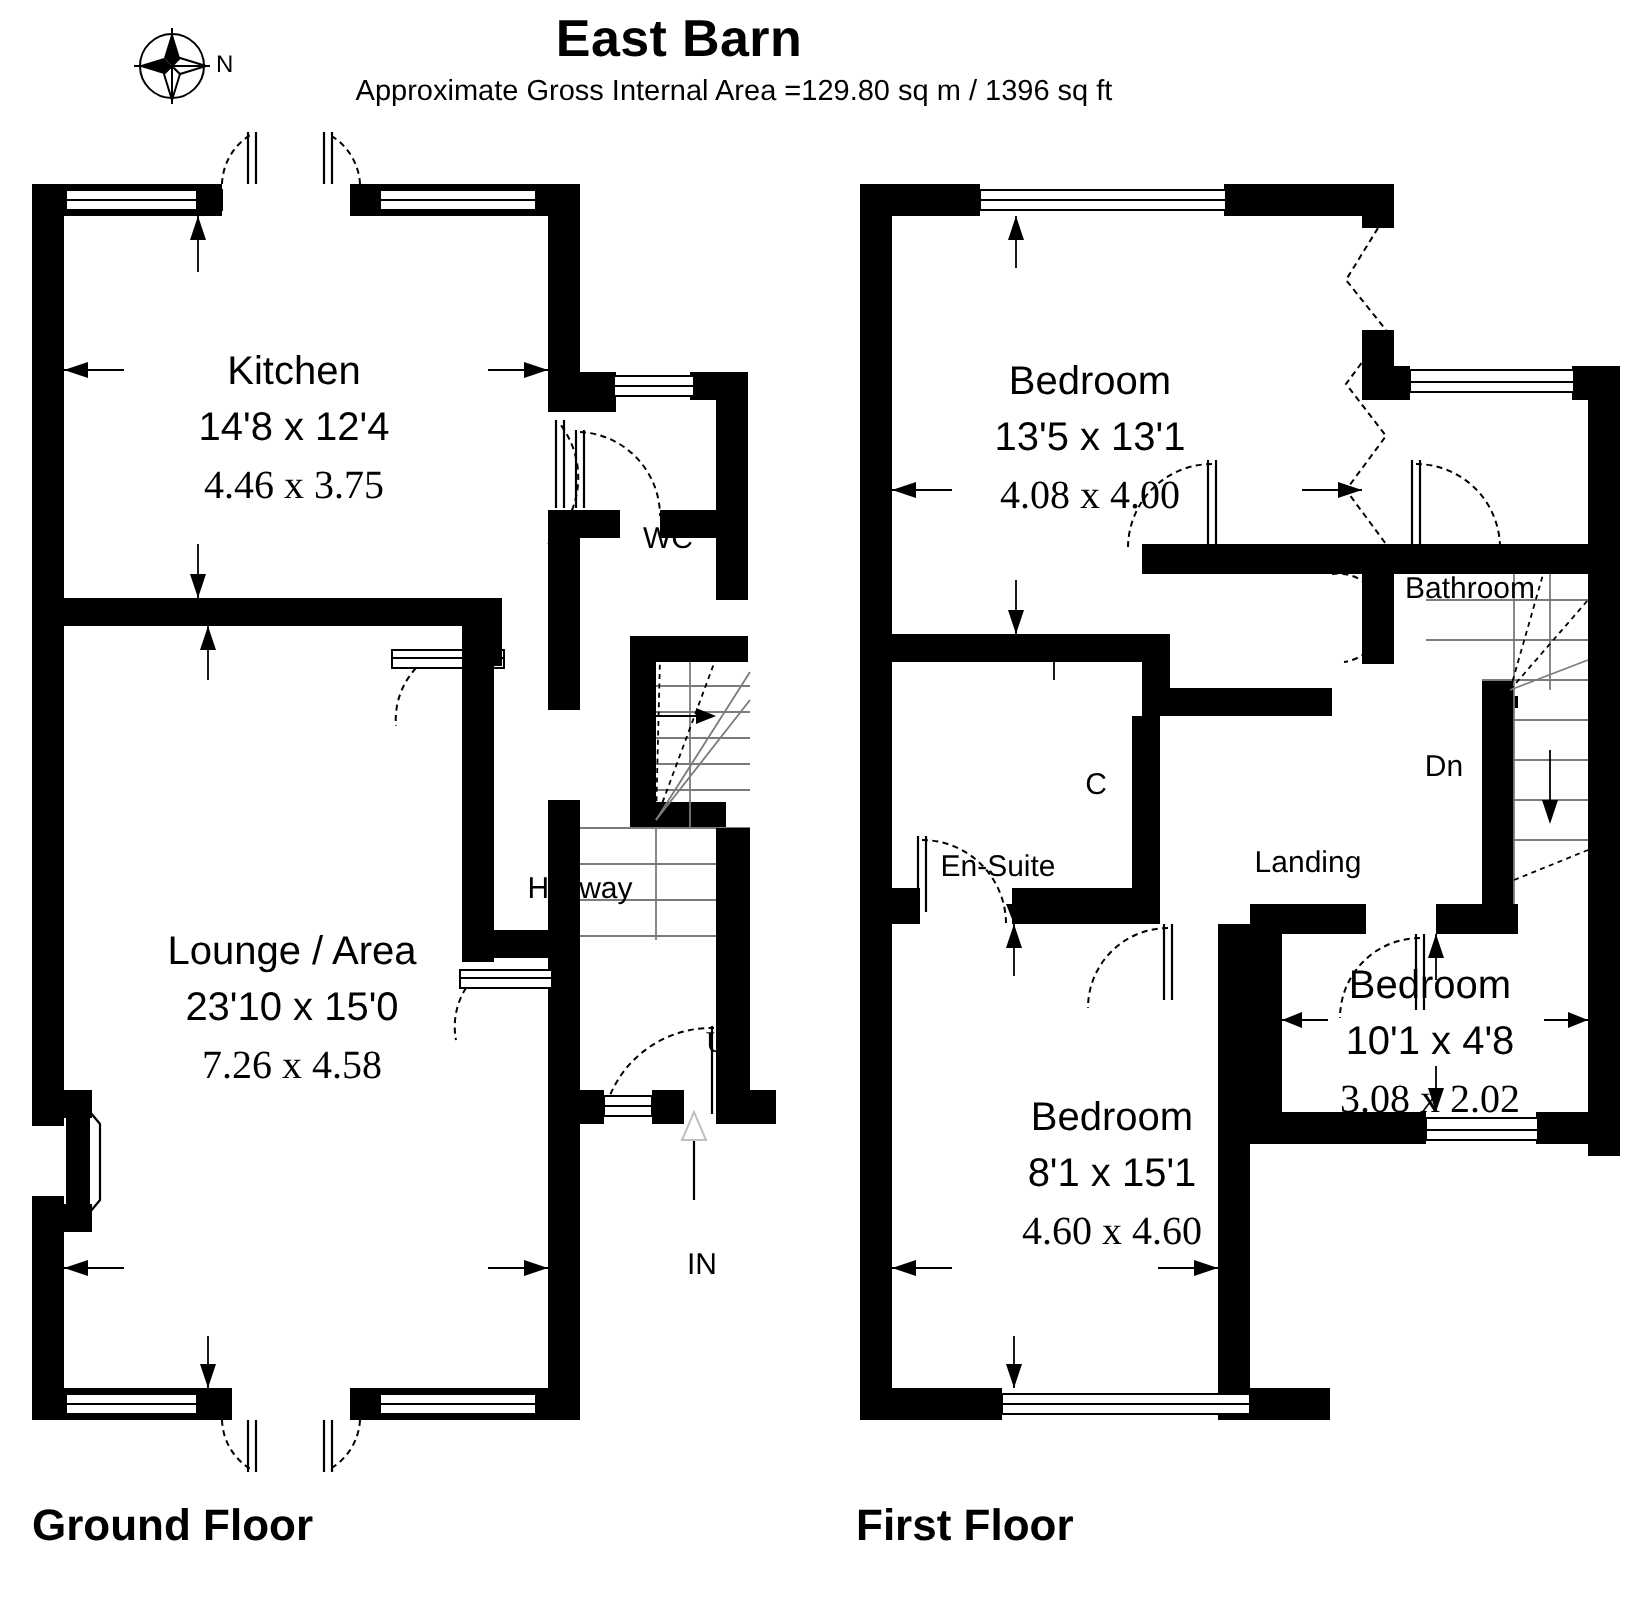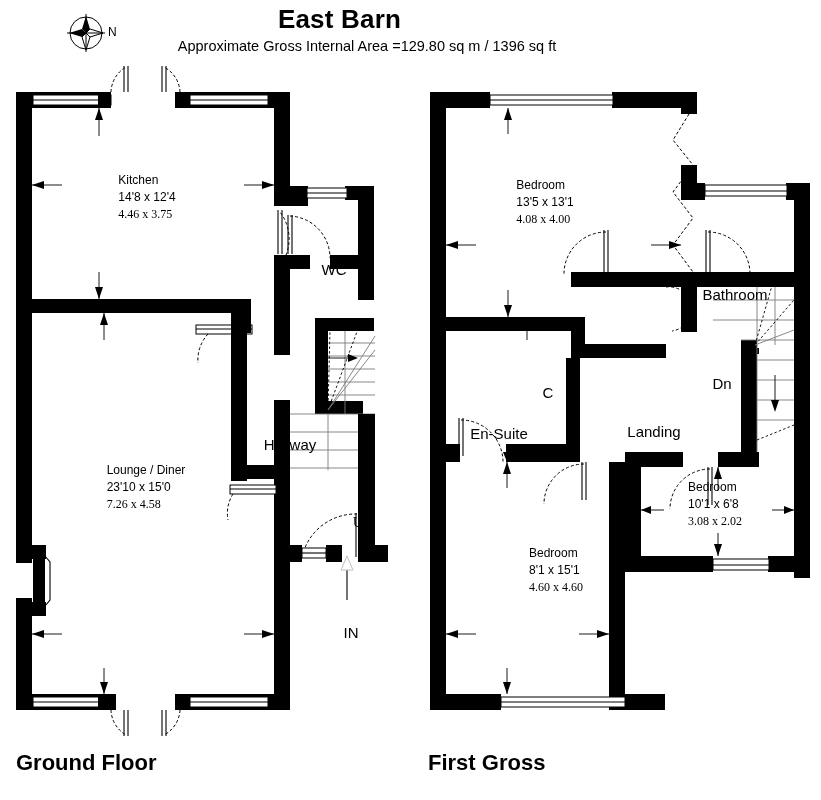--- a/index.html
+++ b/index.html
@@ -57,21 +57,22 @@
     font-weight: normal;
   }
   .floor-label {
     position: absolute;
     font-size: 22px;
     font-weight: bold;
     white-space: nowrap;
   }
   .room-label {
     position: absolute;
-    font-size: 12px;
+    text-align: center;
+    font-size: 20px;
     line-height: 1.42;
     white-space: nowrap;
     transform: translateX(-50%);
   }
   .room-label .rl-name { display: block; }
   .room-label .rl-imp { display: block; }
   .room-label .rl-met { display: block; font-family: Liberation Serif, serif; }
   .small-label {
     position: absolute;
     font-size: 15px;
@@ -445,21 +446,21 @@
     </g>
   </svg>
 
   <div class="room-label" style="left:147px; top:172px;">
     <span class="rl-name">Kitchen</span>
     <span class="rl-imp">14'8 x 12'4</span>
     <span class="rl-met">4.46 x 3.75</span>
   </div>
 
   <div class="room-label" style="left:146px; top:462px;">
-    <span class="rl-name">Lounge / Diner</span>
+    <span class="rl-name">Lounge / Area</span>
     <span class="rl-imp">23'10 x 15'0</span>
     <span class="rl-met">7.26 x 4.58</span>
   </div>
 
   <div class="small-label" style="left:334px; top:217px;">WC</div>
   <div class="small-label" style="left:290px; top:392px;">Hallway</div>
   <div class="small-label" style="left:362px; top:470px;font-family:Liberation Serif, serif;">Up</div>
   <div class="small-label" style="left:351px; top:580px;">IN</div>
 
   <div class="room-label" style="left:545px; top:177px;">
@@ -469,27 +470,27 @@
   </div>
 
   <div class="room-label" style="left:556px; top:545px;">
     <span class="rl-name">Bedroom</span>
     <span class="rl-imp">8'1 x 15'1</span>
     <span class="rl-met">4.60 x 4.60</span>
   </div>
 
   <div class="room-label" style="left:715px; top:479px;">
     <span class="rl-name">Bedroom</span>
-    <span class="rl-imp">10'1 x 6'8</span>
+    <span class="rl-imp">10'1 x 4'8</span>
     <span class="rl-met">3.08 x 2.02</span>
   </div>
 
   <div class="small-label" style="left:735px; top:242px;">Bathroom</div>
   <div class="small-label" style="left:499px; top:381px;">En-Suite</div>
   <div class="small-label" style="left:654px; top:379px;">Landing</div>
   <div class="small-label" style="left:548px; top:340px;">C</div>
   <div class="small-label" style="left:722px; top:331px;">Dn</div>
 
   <div class="floor-label" style="left:16px; top:750px;">Ground Floor</div>
 
-  <div class="floor-label" style="left:428px; top:750px;">First Gross</div>
+  <div class="floor-label" style="left:428px; top:750px;">First Floor</div>
 
 </div>
 
 </body></html>

